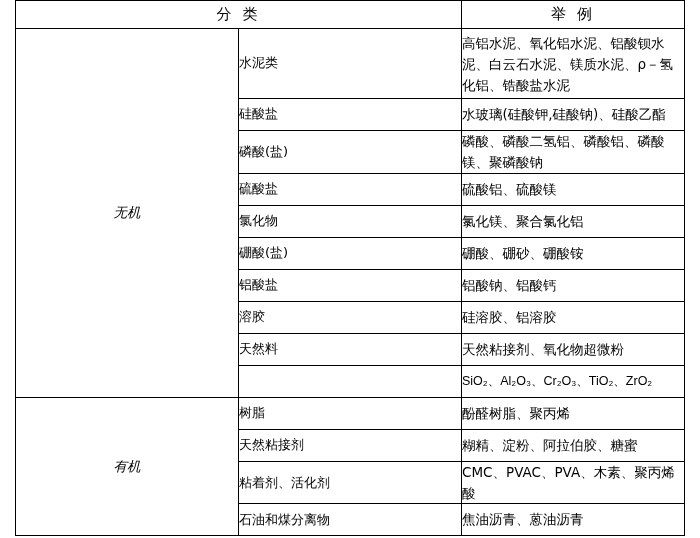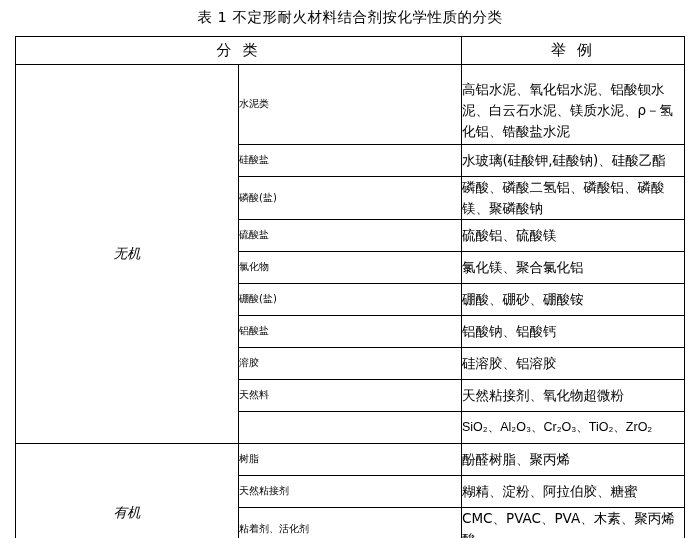--- a/index.html
+++ b/index.html
@@ -52,58 +52,57 @@
     border-bottom: 1.6px solid #000;
   }
   .cat-cell {
     text-align: center;
     font-size: 13.5px;
     width: 52px;
     border-right: 1px solid #000;
     font-style: italic;
   }
   .sub-cell {
-    font-size: 10px;
+    font-size: 13px;
     padding-left: 26px;
     width: 172px;
     height: 31px;
     border-right: 1px solid #000;
     border-left: 1px solid #000;
   }
   .ex-cell {
     font-size: 13.5px;
     padding-left: 8px;
     padding-right: 6px;
     line-height: 1.55;
     height: 31px;
   }
   .ex-cell.two-line {
     height: 48px;
-    padding-top: 14px;
+    padding-top: 4px;
     padding-bottom: 2px;
   }
   .ex-cell .l1, .ex-cell .l2 {
     display: block;
   }
   .formula-cell {
     font-size: 12.5px;
     padding-left: 8px;
     height: 31px;
     font-family: Liberation Sans, sans-serif;
   }
   .group-sep td {
     border-top: 1.6px solid #000;
   }
 </style>
 </head>
 <body>
 
 <div class="page">
 
-  <div class="title">表 1  不定形耐火材料结合剂按化学性质的分类</div>
 
   <table class="main">
     <tbody>
       <tr class="hdr-row">
         <td colspan="2">分  类</td>
         <td>举  例</td>
       </tr>
 
       <tr>
         <td class="cat-cell" rowspan="10">无机</td>

